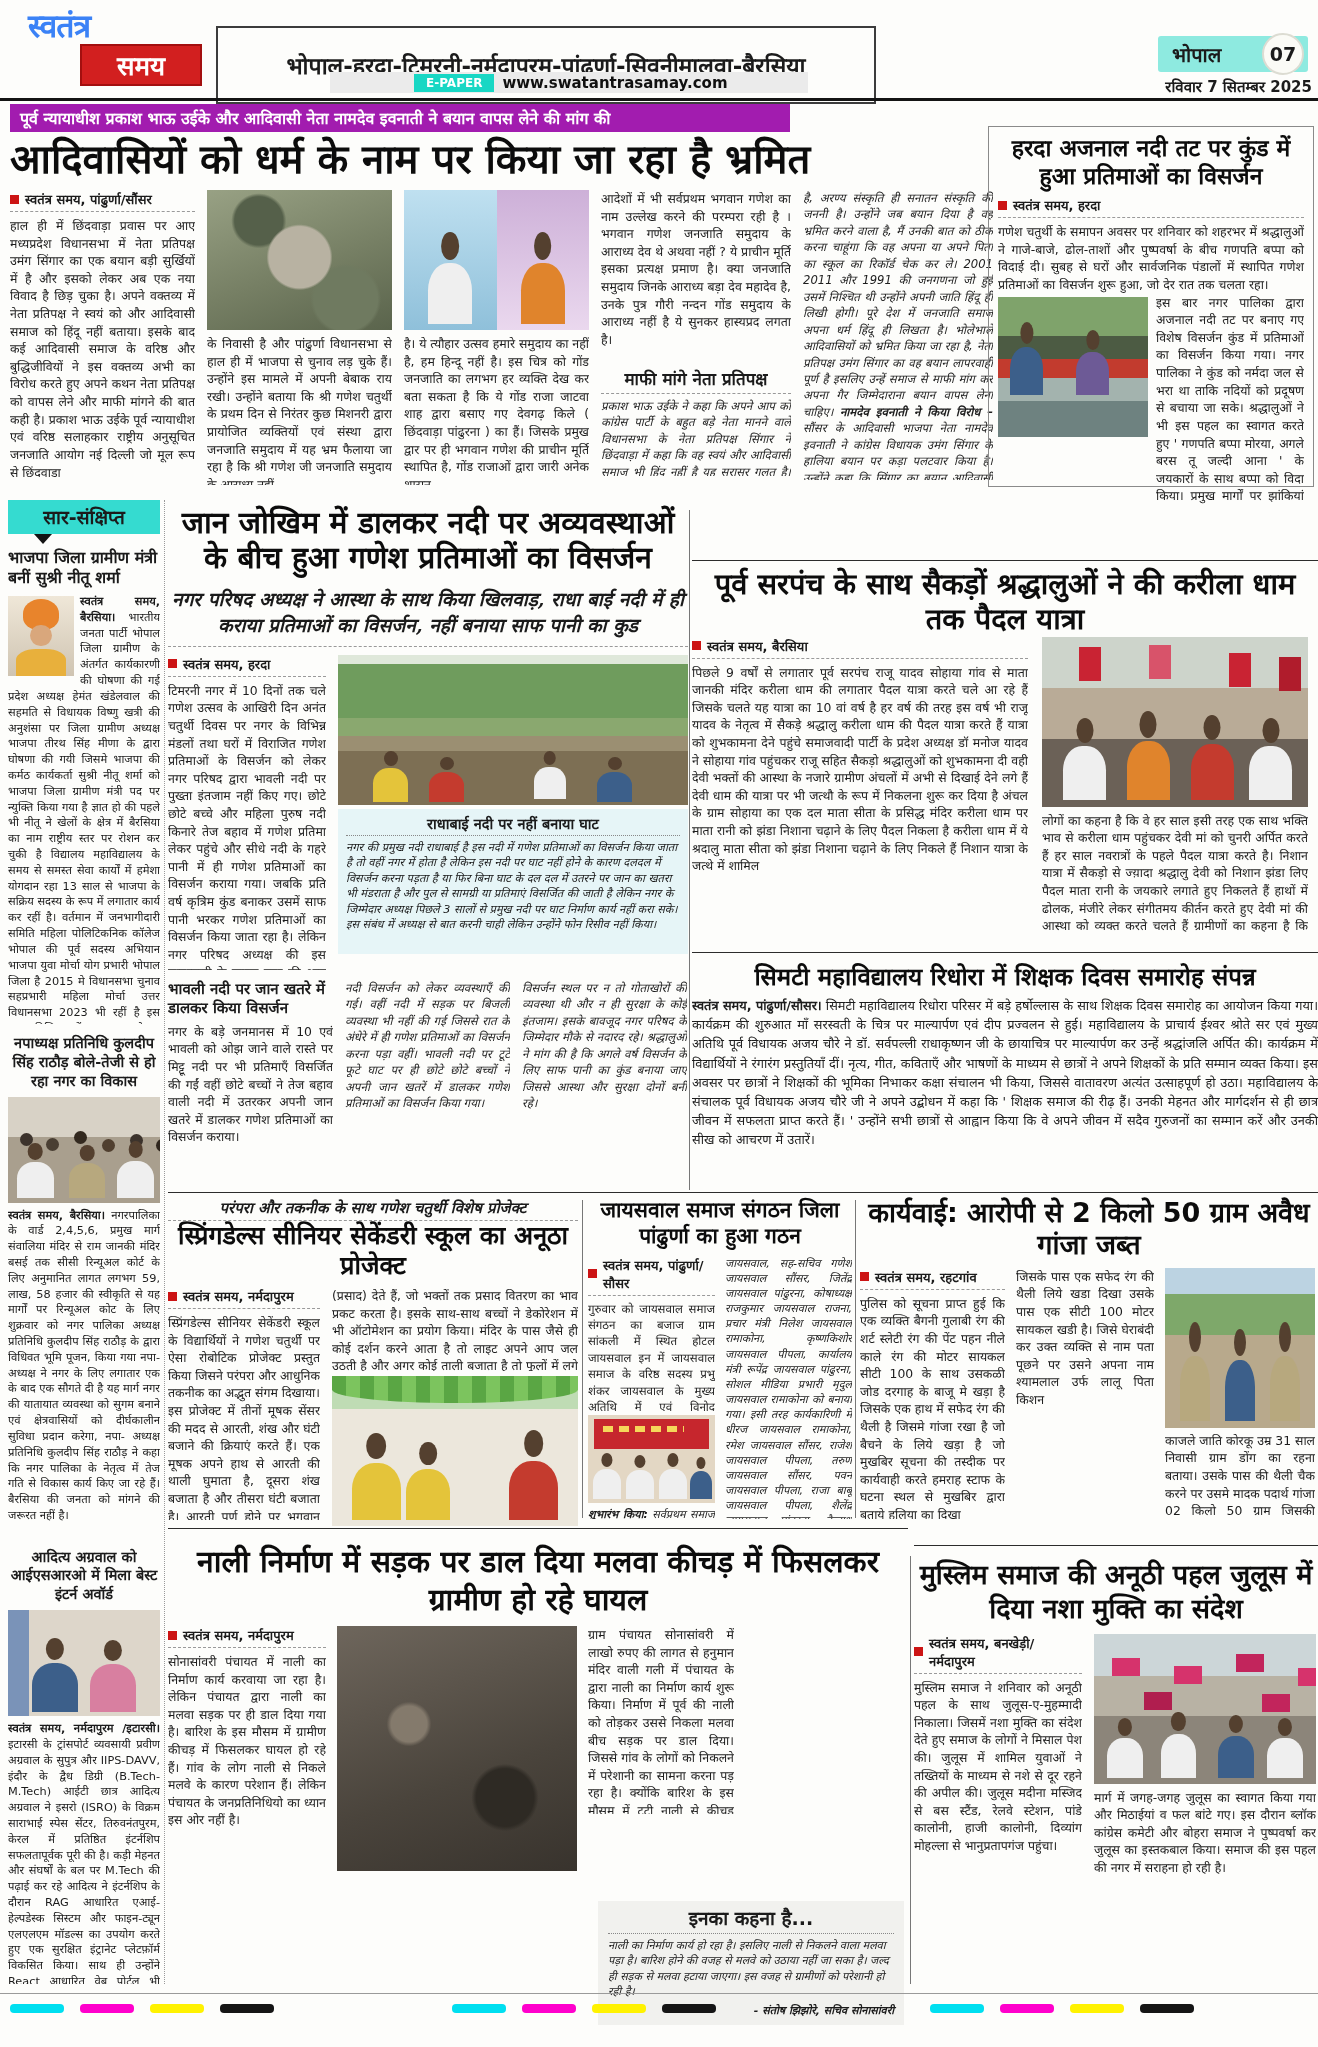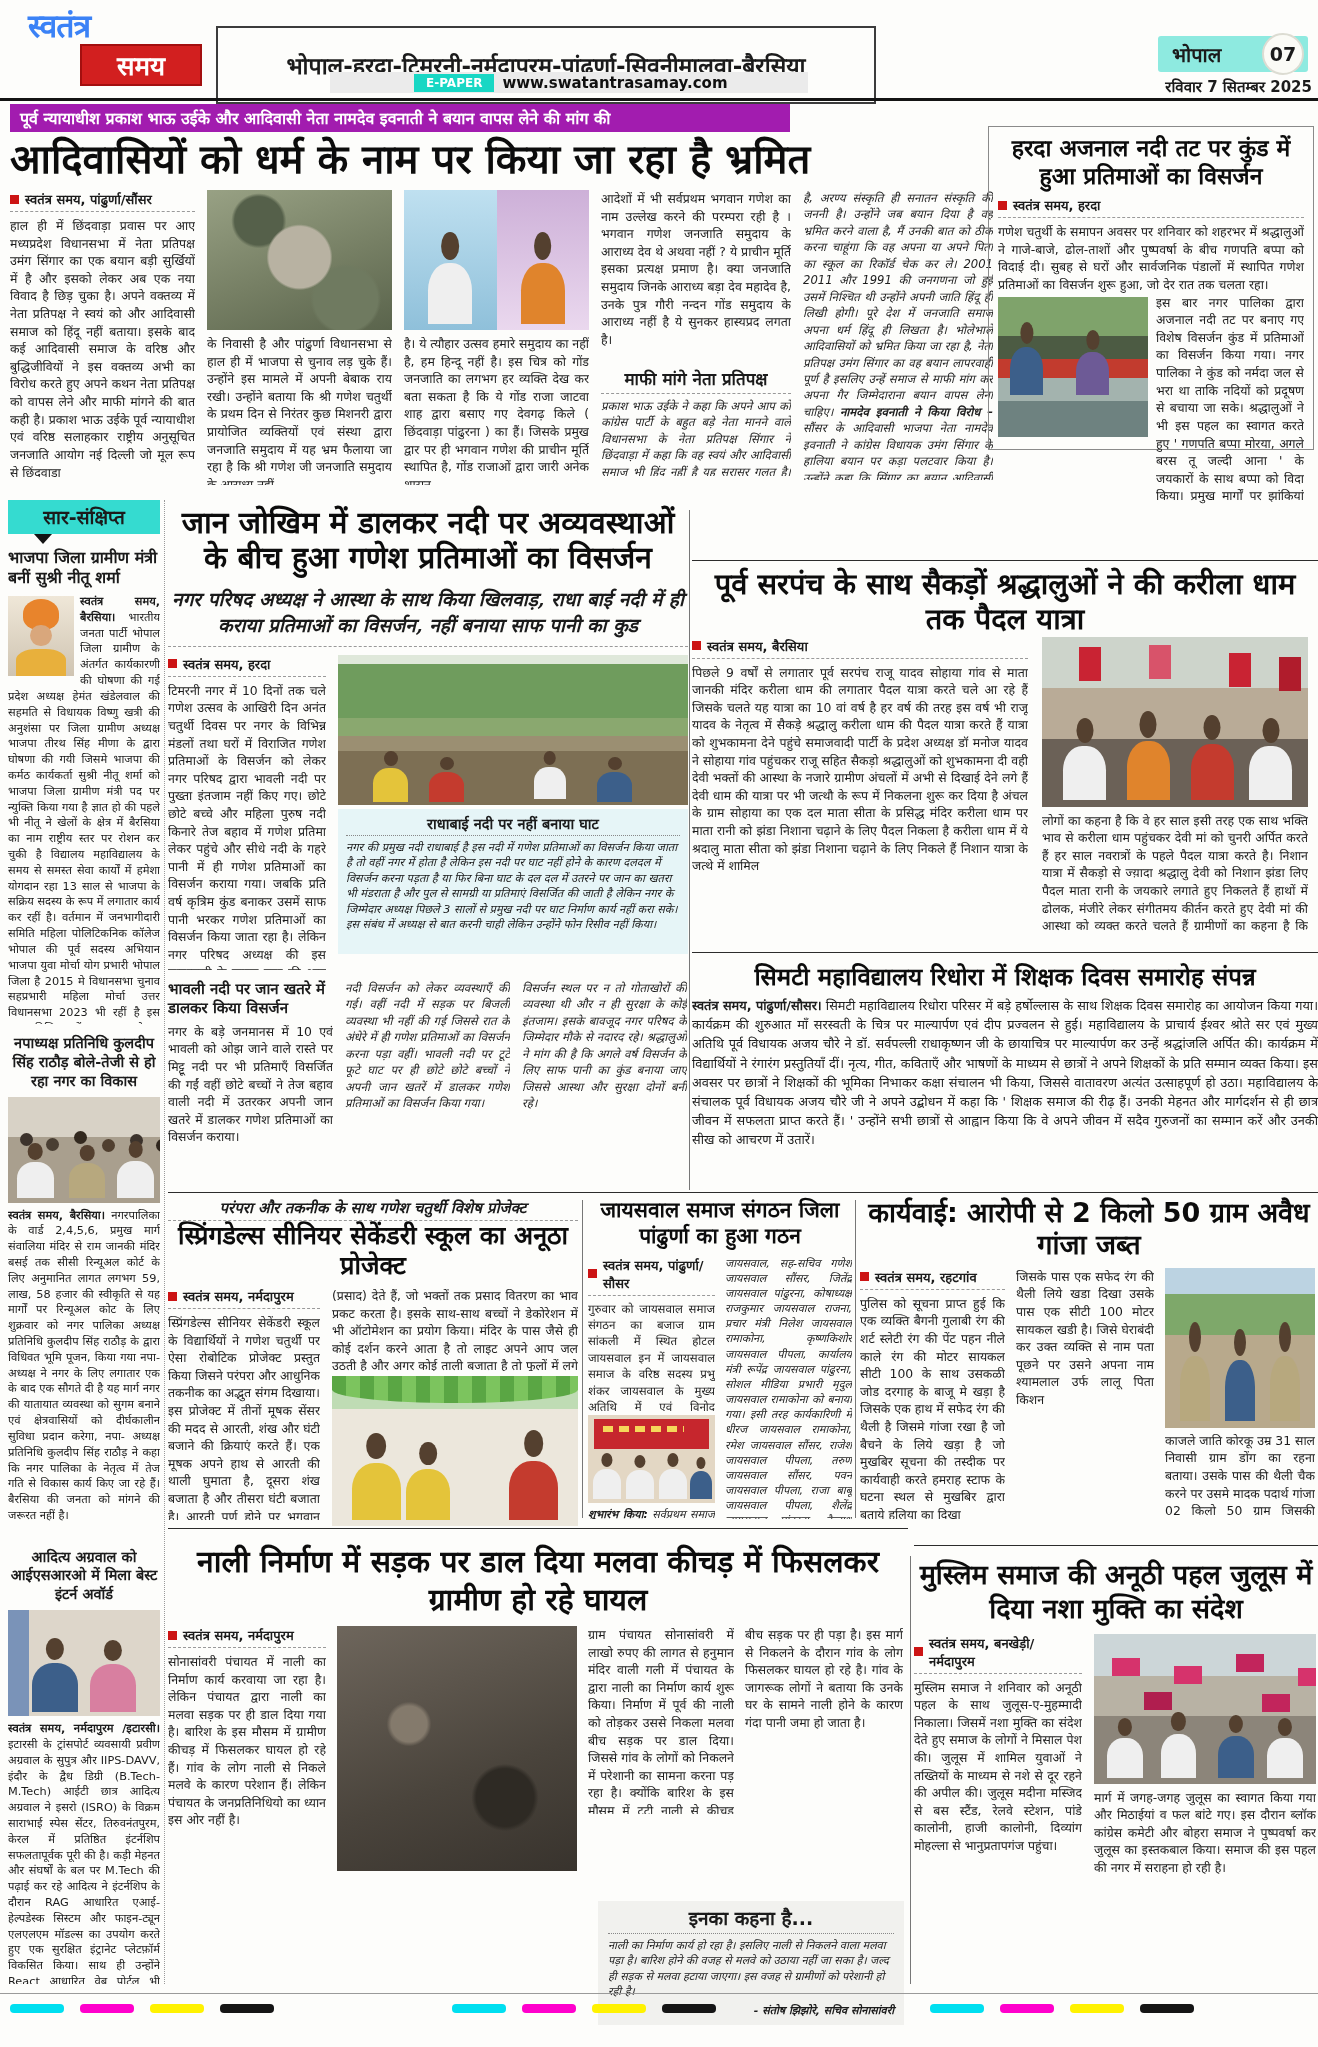--- a/index.html
+++ b/index.html
@@ -91,21 +91,21 @@
   #sec-lead{position:absolute;left:10px;top:104px;width:976px;height:398px;}
   .kicker{width:780px;background:#a21caf;color:#fff;font-weight:bold;font-size:16px;
           padding:3px 10px;box-sizing:border-box;white-space:nowrap;overflow:hidden;}
   .lead-head{font-size:40px;white-space:nowrap;overflow:hidden;line-height:1.15;margin-top:2px;}
   .lead-cols{display:flex;gap:12px;margin-top:8px;}
   .lead-cols .col{flex:0 0 auto;}
   .w185{width:185px;}.w190{width:190px;}
   .leadimg{width:185px;height:140px;margin-bottom:5px;}
   .lead-sub{font-size:17px;}
   .small-it{font-size:11.6px;}
-  #sec-harda{position:absolute;left:988px;top:126px;width:326px;height:324px;
+  #sec-harda{position:absolute;left:988px;top:126px;width:326px;height:361px;
              border:1px solid #8a8a8a;padding:8px 9px;box-sizing:border-box;}
   #sec-harda .hd{font-size:23px;line-height:1.2;text-align:center;}
   .harda-ph{float:left;width:150px;height:140px;margin:3px 8px 2px 0;}
   
   #sec-brief{position:absolute;left:8px;top:500px;width:152px;height:1484px;overflow:hidden;}
   .brief-title{background:#35dbd0;font-weight:bold;font-size:19px;text-align:center;padding:4px 0;}
   .brief-title-wrap{position:relative;margin-bottom:14px;}
   .tri{position:absolute;left:26px;bottom:-10px;width:0;height:0;
        border-left:9px solid rgba(0,0,0,0);border-right:9px solid rgba(0,0,0,0);border-top:10px solid #141414;}
   .bf-head{font-size:16px;line-height:1.25;font-weight:bold;margin:6px 0 6px;}
@@ -474,23 +474,20 @@
         <div class="byl">
           <span class="sq"></span>
           <span>स्वतंत्र समय, नर्मदापुरम</span>
         </div>
         <div class="txt clip" style="height:292px;">सोनासांवरी पंचायत में नाली का निर्माण कार्य करवाया जा रहा है। लेकिन पंचायत द्वारा नाली का मलवा सड़क पर ही डाल दिया गया है। बारिश के इस मौसम में ग्रामीण कीचड़ में फिसलकर घायल हो रहे हैं। गांव के लोग नाली से निकले मलवे के कारण परेशान हैं। लेकिन पंचायत के जनप्रतिनिधियो का ध्यान इस ओर नहीं है।</div>
       </div>
       <div class="ph ph-drain nl-ph"></div>
       <div class="nl-c2">
         <div class="txt clip" style="height:188px;">ग्राम पंचायत सोनासांवरी में लाखो रुपए की लागत से हनुमान मंदिर वाली गली में पंचायत के द्वारा नाली का निर्माण कार्य शुरू किया। निर्माण में पूर्व की नाली को तोड़कर उससे निकला मलवा बीच सड़क पर डाल दिया। जिससे गांव के लोगों को निकलने में परेशानी का सामना करना पड़ रहा है। क्योंकि बारिश के इस मौसम में टूटी नाली से कीचड़ पानी</div>
       </div>
-      <div class="nl-c3">
-        <div class="txt clip" style="height:188px;">बीच सड़क पर ही पड़ा है। इस मार्ग से निकलने के दौरान गांव के लोग फिसलकर घायल हो रहे है। गांव के जागरूक लोगों ने बताया कि उनके घर के सामने नाली होने के कारण गंदा पानी जमा हो जाता है।</div>
-      </div>
     </div>
     <div class="quotebox">
       <div class="qt">इनका कहना है...</div>
       <div class="qx">नाली का निर्माण कार्य हो रहा है। इसलिए नाली से निकलने वाला मलवा पड़ा है। बारिश होने की वजह से मलवे को उठाया नहीं जा सका है। जल्द ही सड़क से मलवा हटाया जाएगा। इस वजह से ग्रामीणों को परेशानी हो रही है।</div>
       <div class="qa">- संतोष झिझोरे, सचिव सोनासांवरी</div>
     </div>
   </section>
 
   <section id="sec-muslim">
     <h2 class="hl hd" style="margin:0;">मुस्लिम समाज की अनूठी पहल जुलूस में दिया नशा मुक्ति का संदेश</h2>

